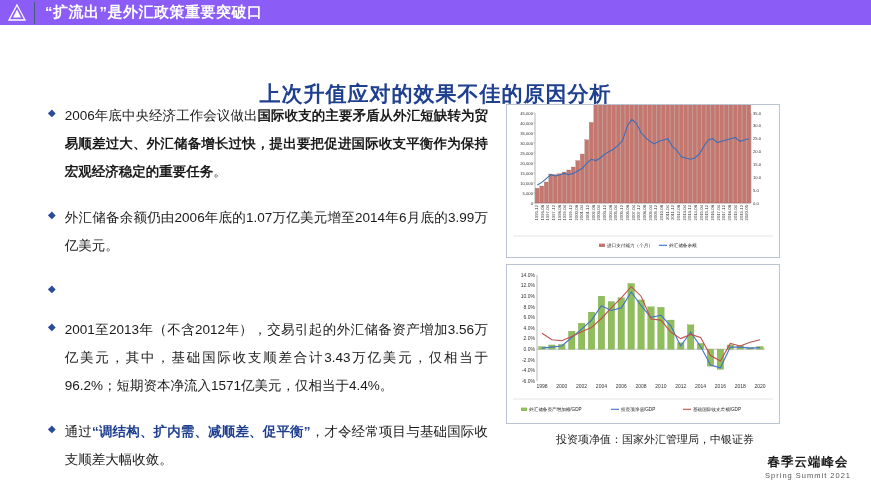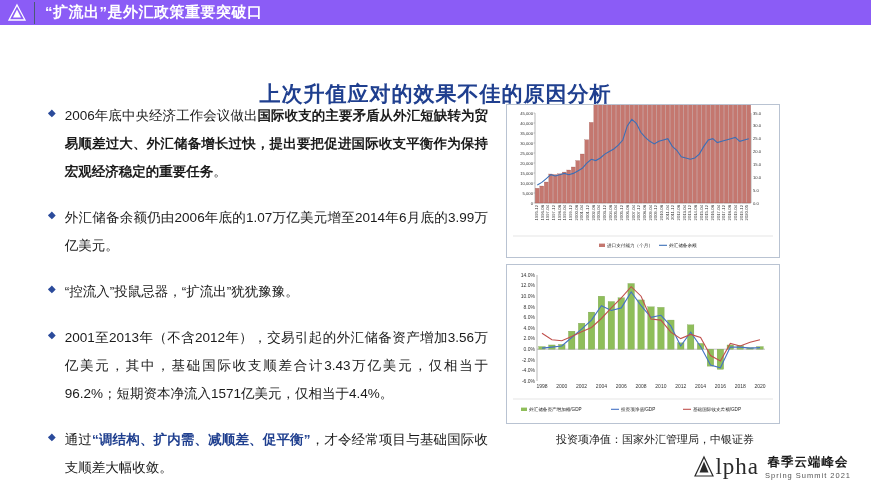--- a/index.html
+++ b/index.html
@@ -92,21 +92,20 @@
   <div class="bullet">
     <span class="bullet-marker">◆</span>
     <span class="bullet-text" id="b0"><span>2006年底中央经济工作会议做出</span><span style="font-weight: bold;">国际收支的主要矛盾从外汇短缺转为贸易顺差过大、外汇储备增长过快，提出要把促进国际收支平衡作为保持宏观经济稳定的重要任务</span><span>。</span></span>
   </div>
   <div class="bullet">
     <span class="bullet-marker">◆</span>
     <span class="bullet-text" id="b1"><span>外汇储备余额仍由2006年底的1.07万亿美元增至2014年6月底的3.99万亿美元。</span></span>
   </div>
   <div class="bullet">
     <span class="bullet-marker">◆</span>
-    <span class="bullet-text" id="b2"><span>“控流入”投鼠忌器，“扩流出”犹犹豫豫。</span></span>
   </div>
   <div class="bullet">
     <span class="bullet-marker">◆</span>
     <span class="bullet-text" id="b3"><span>2001至2013年（不含2012年），交易引起的外汇储备资产增加3.56万亿美元，其中，基础国际收支顺差合计3.43万亿美元，仅相当于96.2%；短期资本净流入1571亿美元，仅相当于4.4%。</span></span>
   </div>
   <div class="bullet">
     <span class="bullet-marker">◆</span>
     <span class="bullet-text" id="b4"><span>通过</span><span style="color: rgb(31, 63, 143); font-weight: bold; margin-top: 22px;">“调结构、扩内需、减顺差、促平衡”</span><span>，才令经常项目与基础国际收支顺差大幅收敛。</span></span>
   </div>
 </div>
@@ -301,24 +300,17 @@
         <text x="114" y="146" class="lgd">投资项净值/GDP</text>
         <line x1="176" y1="144.3" x2="184" y2="144.3" stroke="#c0504d" stroke-width="1.1"></line>
         <text x="186" y="146" class="lgd">基础国际收支差额/GDP</text>
       </svg>
   </div>
 </div>
 
 <div class="src-note">投资项净值：国家外汇管理局，中银证券</div>
 
 <div class="footer">
-  <div class="alpha-word">
-    <svg class="alpha-a" viewBox="0 0 22 24">
-      <polygon points="11,2 20,21 2,21" fill="none" stroke="#2a2a2a" stroke-width="1.2"></polygon>
-      <polygon points="11,6.5 15.5,17.5 6.5,17.5" fill="#2a2a2a"></polygon>
-    </svg>
-    <span id="brandword">lpha</span>
-  </div>
   <div class="footer-right">
     <span class="footer-cn">春季云端峰会</span>
     <span class="footer-en">Spring Summit 2021</span>
   </div>
 </div>
 
 </body></html>

